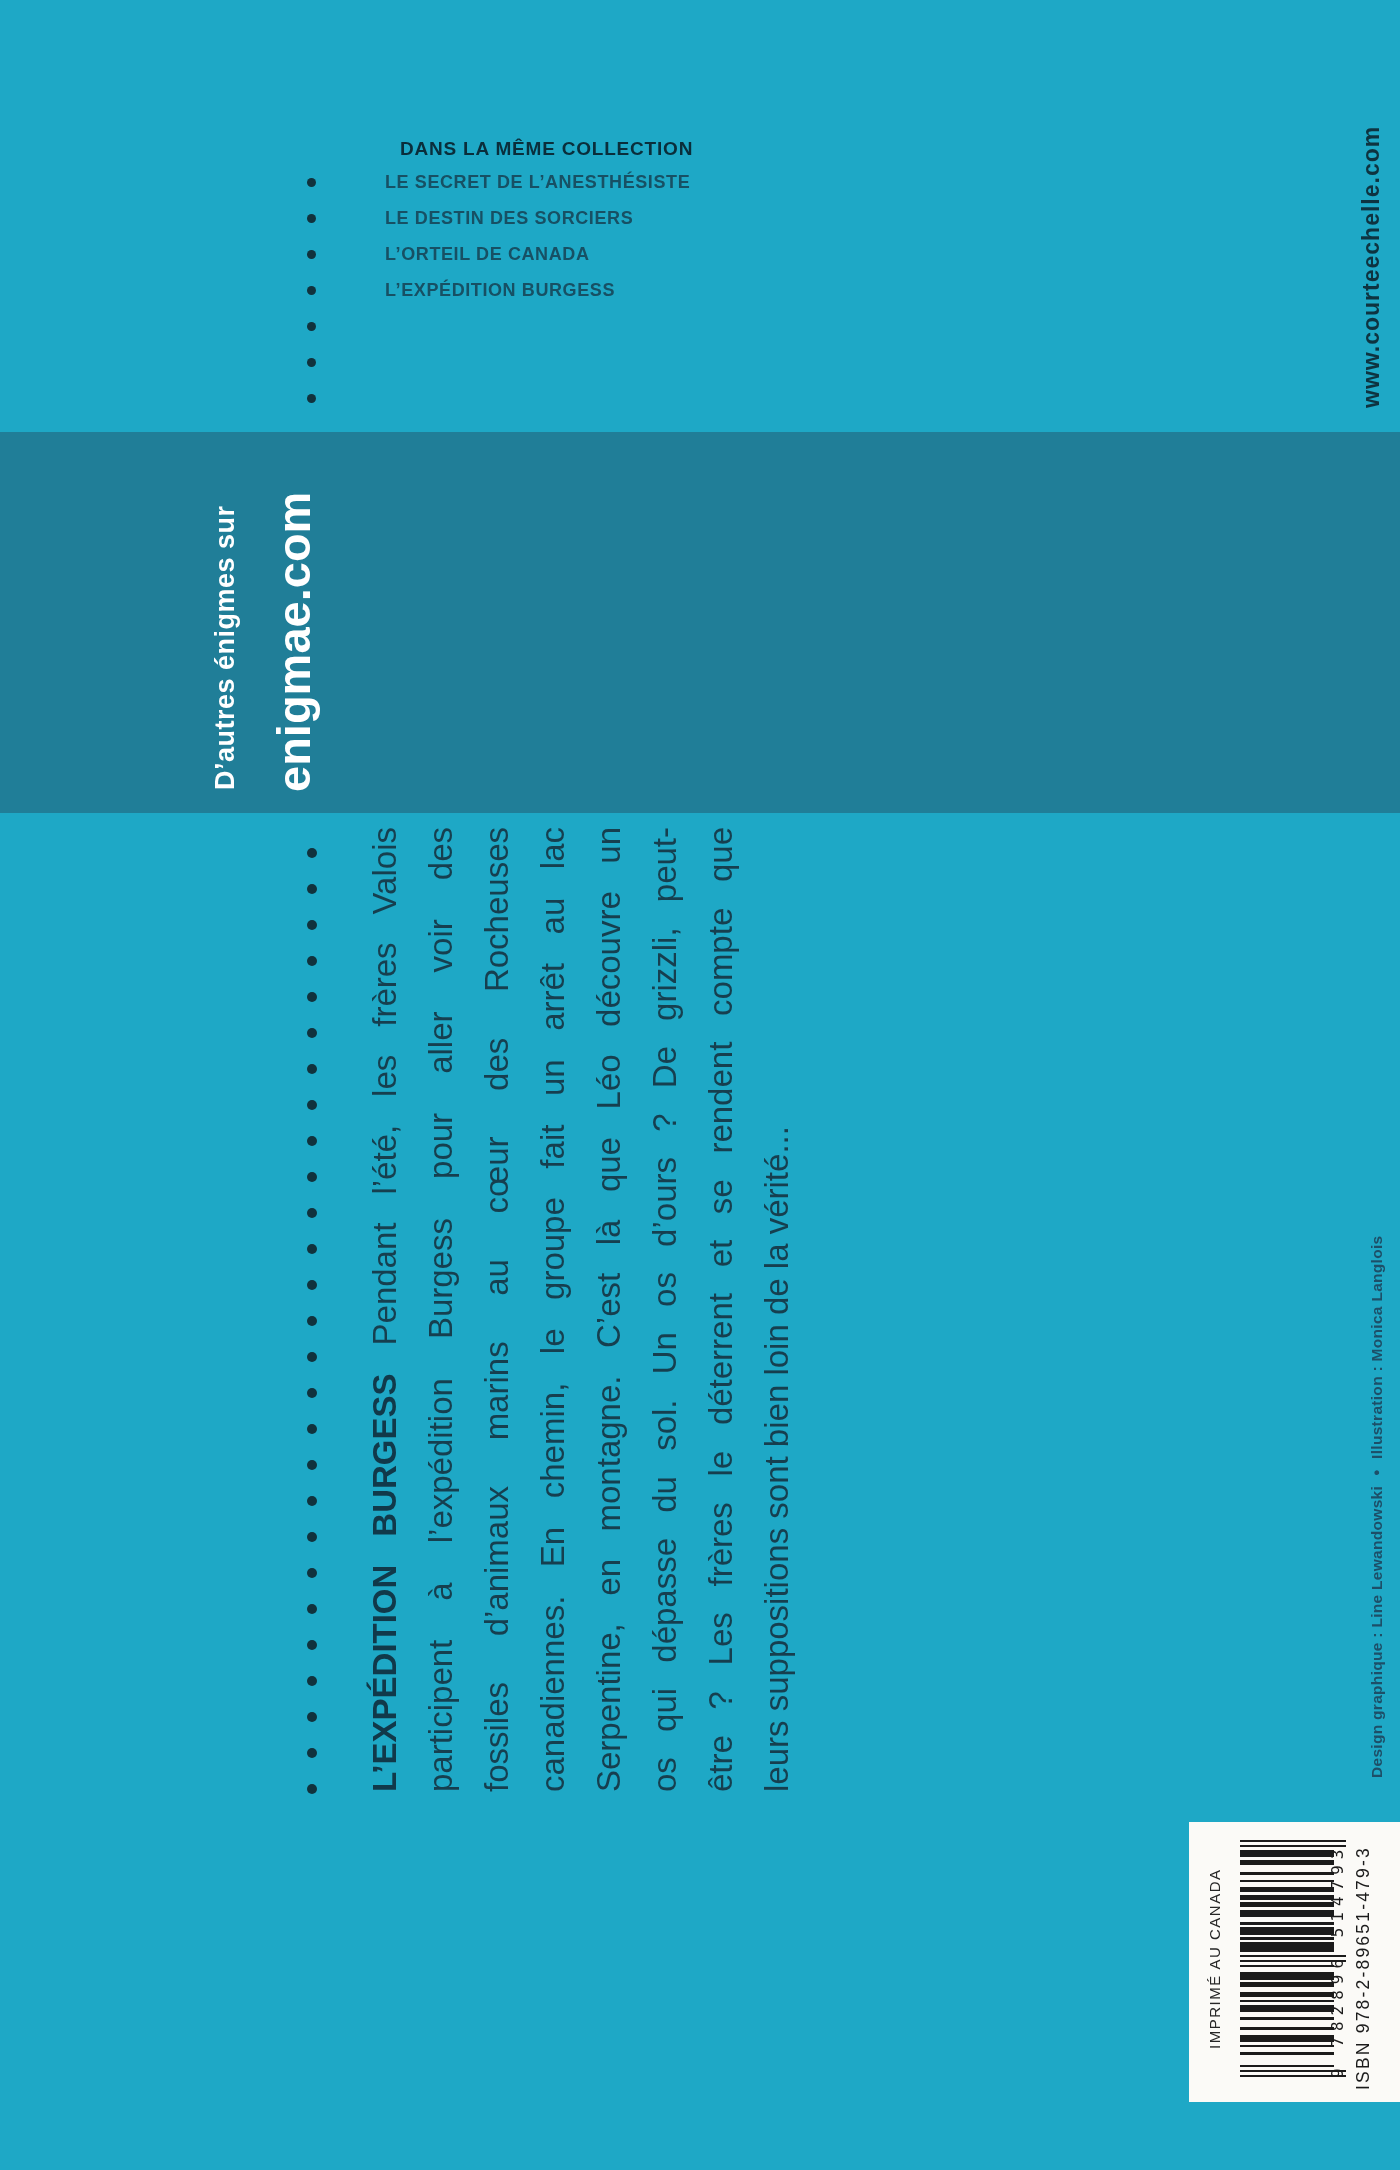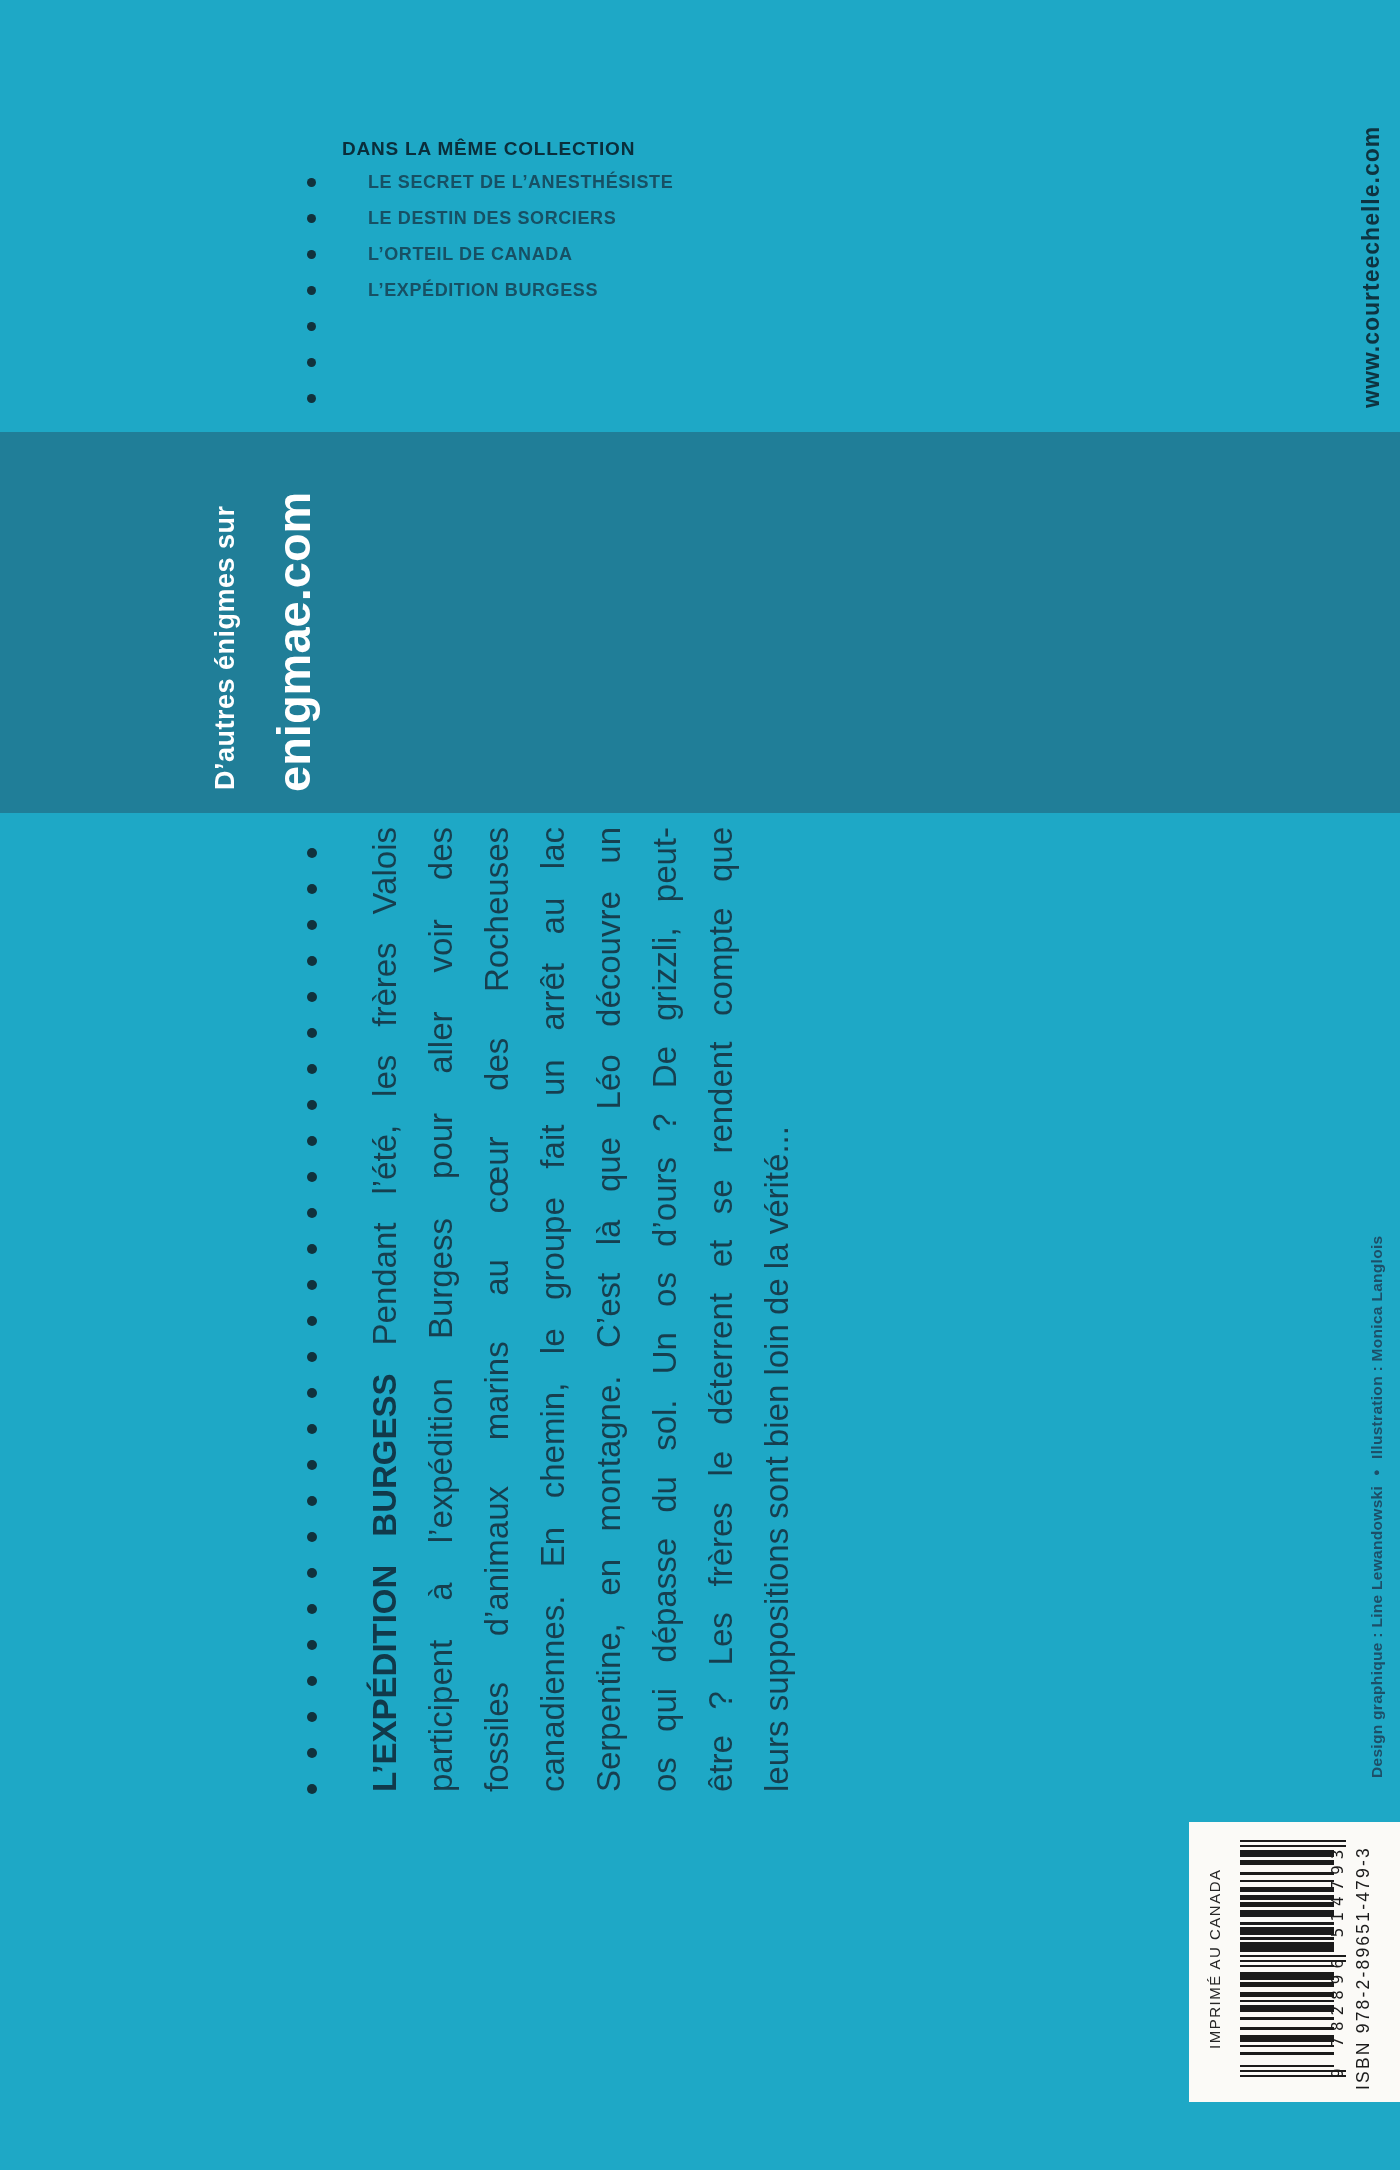--- a/index.html
+++ b/index.html
@@ -18,30 +18,30 @@
   
   .rot{
     position:absolute;
     transform-origin:0 0;
     transform:rotate(-90deg);
     white-space:nowrap;
   }
   
   .top-list{position:absolute;left:296px;top:134px;width:520px;}
   .top-list .heading{
-    margin-left:46px;line-height:30px;font-size:19px;font-weight:bold;
+    margin-left:104px;line-height:30px;font-size:19px;font-weight:bold;
     letter-spacing:0.8px;color:#0a2e3b;
   }
   .top-list .row{display:flex;align-items:center;height:36px;}
   .top-list .dot{
     width:9px;height:9px;border-radius:50%;background:#11323d;
     margin-left:11px;flex:0 0 auto;
   }
   .top-list .label{
-    margin-left:52px;font-size:18px;font-weight:bold;letter-spacing:0.6px;
+    margin-left:69px;font-size:18px;font-weight:bold;letter-spacing:0.6px;
     color:#175064;
   }
   
   .url{
     left:1358px;top:408px;line-height:26px;
     font-size:23px;font-weight:bold;letter-spacing:1px;color:#0e3340;
   }
   .tagline{
     left:208px;top:790px;line-height:34px;
     font-size:27px;font-weight:bold;letter-spacing:0.5px;color:#ffffff;

